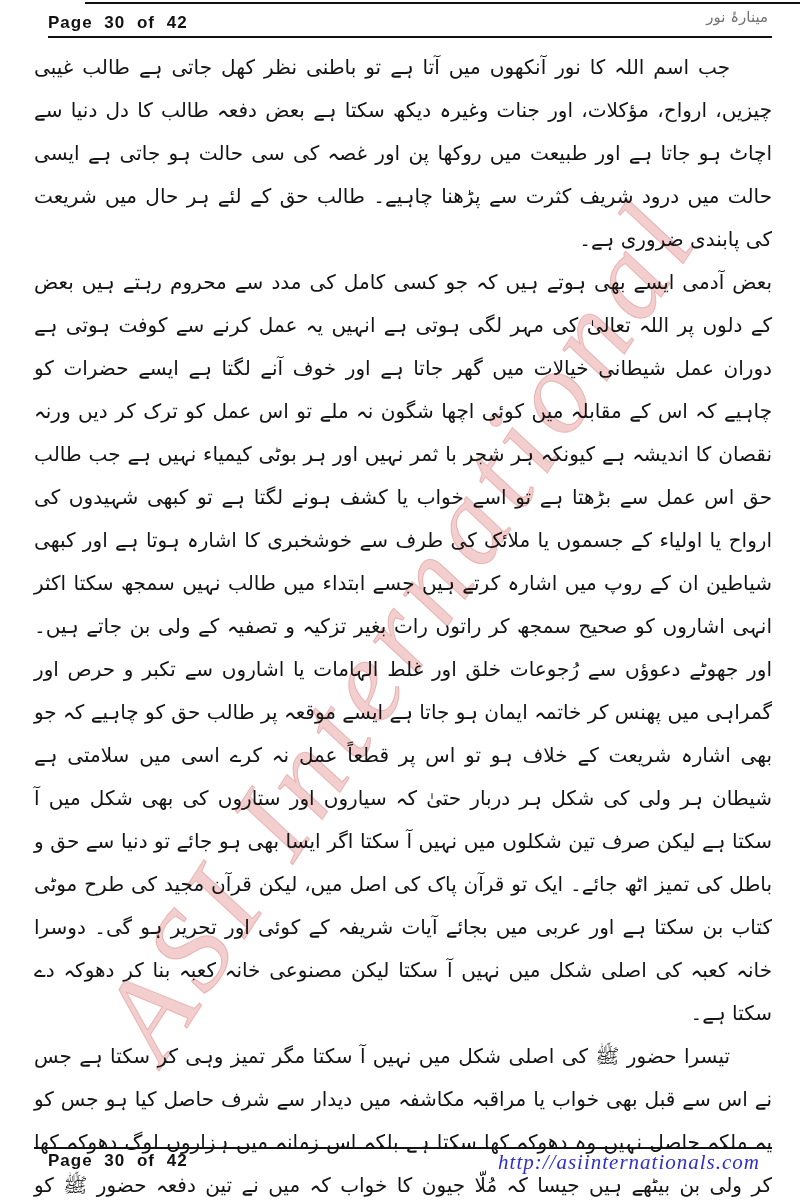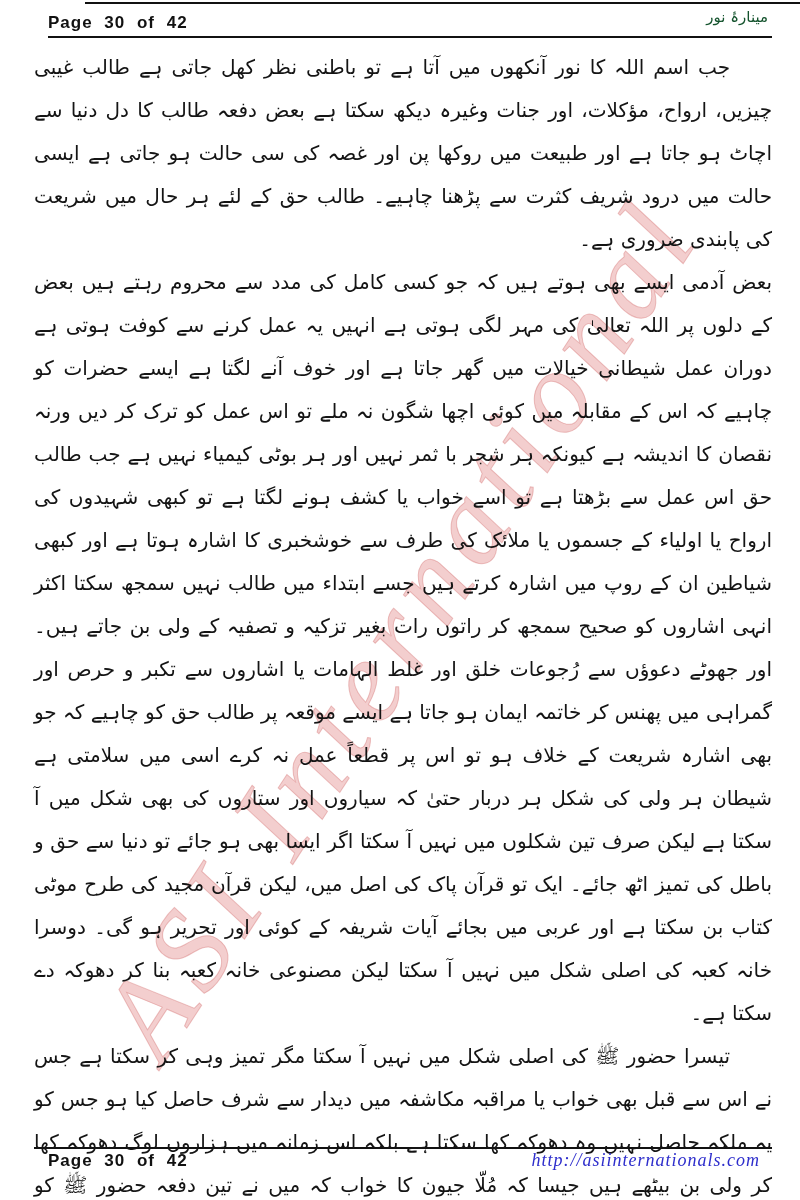--- a/index.html
+++ b/index.html
@@ -16,21 +16,21 @@
   .top-scan-line{position:absolute;top:2px;left:85px;right:0;height:2px;background:#111;}
 
   
   .header-page-label{
     position:absolute;top:13px;left:48px;
     font-weight:bold;font-size:17px;color:#111;
     letter-spacing:1px;word-spacing:6px;
   }
   .header-book-title{
     position:absolute;top:8px;right:32px;
-    direction:rtl;font-size:15px;color:#14532d;
+    direction:rtl;font-size:15px;color:#737373;
     font-family:"DejaVu Sans",sans-serif;
   }
   .header-rule{position:absolute;top:36px;left:48px;width:724px;height:2px;background:#111;}
 
   
   .watermark{
     position:absolute;
     top:560px;left:-210px;width:1220px;
     transform:rotate(-57deg);
     transform-origin:center center;
@@ -64,21 +64,21 @@
   .footer-rule{position:absolute;top:1147px;left:34px;width:738px;height:2px;background:#111;}
   .footer-page-label{
     position:absolute;top:1151px;left:48px;
     font-weight:bold;font-size:17px;color:#111;
     letter-spacing:1px;word-spacing:6px;
   }
   .footer-url{
     position:absolute;top:1150px;right:40px;
     font-family:"Liberation Serif",serif;
     font-style:italic;
-    font-size:18px;
+    font-size:21px;
     color:#2e2ecc;
     letter-spacing:1px;
     text-decoration:none;
     z-index:3;
   }
 </style>
 </head>
 <body>
 
 <div class="page">

